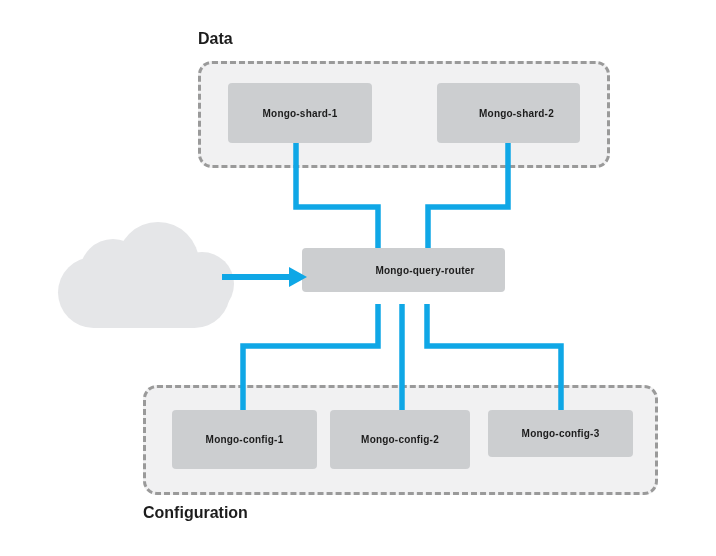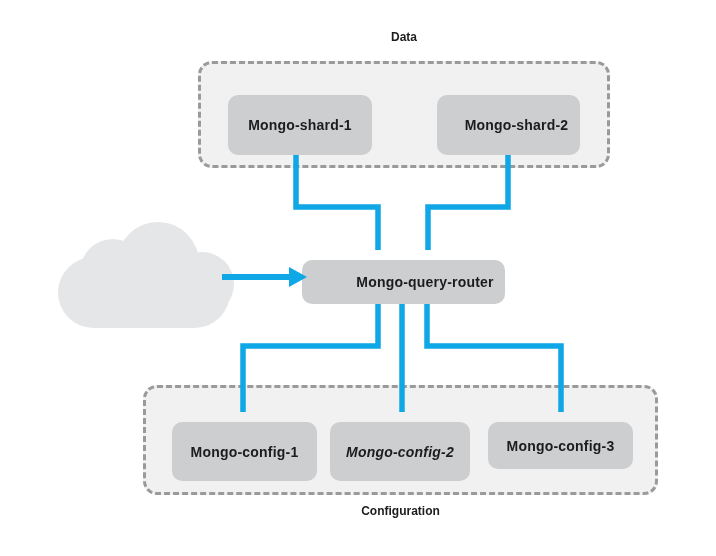--- a/index.html
+++ b/index.html
@@ -38,42 +38,41 @@
     border: 3px dashed var(--group-border);
     border-radius: 14px;
     background: var(--group-fill);
     z-index: 1;
   }
   .group-data   { left: 198px; top: 61px;  width: 412px; height: 107px; }
   .group-config { left: 143px; top: 385px; width: 515px; height: 110px; }
   .node {
     position: absolute;
     background: var(--node-fill);
-    border-radius: 10px;
+    border-radius: 4px;
     display: flex;
     align-items: center;
     justify-content: center;
-    font-size: 14px;
+    font-size: 10px;
     font-weight: 600;
     letter-spacing: 0.2px;
     color: var(--text);
     z-index: 3;
     white-space: nowrap;
-    margin-top: 12px;
   }
   .node-shard-1 { left: 228px; top: 83px;  width: 144px; height: 60px; }
   .node-shard-2 { left: 437px; top: 83px;  width: 143px; height: 60px; padding-left: 16px; }
   .node-router  { left: 302px; top: 248px; width: 203px; height: 44px; padding-left: 43px; }
   .node-config-1{ left: 172px; top: 410px; width: 145px; height: 59px; }
-  .node-config-2{ left: 330px; top: 410px; width: 140px; height: 59px; font-style: italic; }
+  .node-config-2{ left: 330px; top: 410px; width: 140px; height: 59px; }
   .node-config-3{ left: 488px; top: 410px; width: 145px; height: 47px; }
   .group-label {
     position: absolute;
-    text-align: center;
-    font-size: 12px;
+    text-align: left;
+    font-size: 16px;
     font-weight: 600;
     color: var(--text);
     z-index: 1;
   }
   .label-data   { left: 198px; top: 30px;  width: 412px; }
   .label-config { left: 143px; top: 504px; width: 515px; }
   .internet-label {
     position: absolute;
     left: 68px; top: 277px; width: 150px;
     text-align: center;

